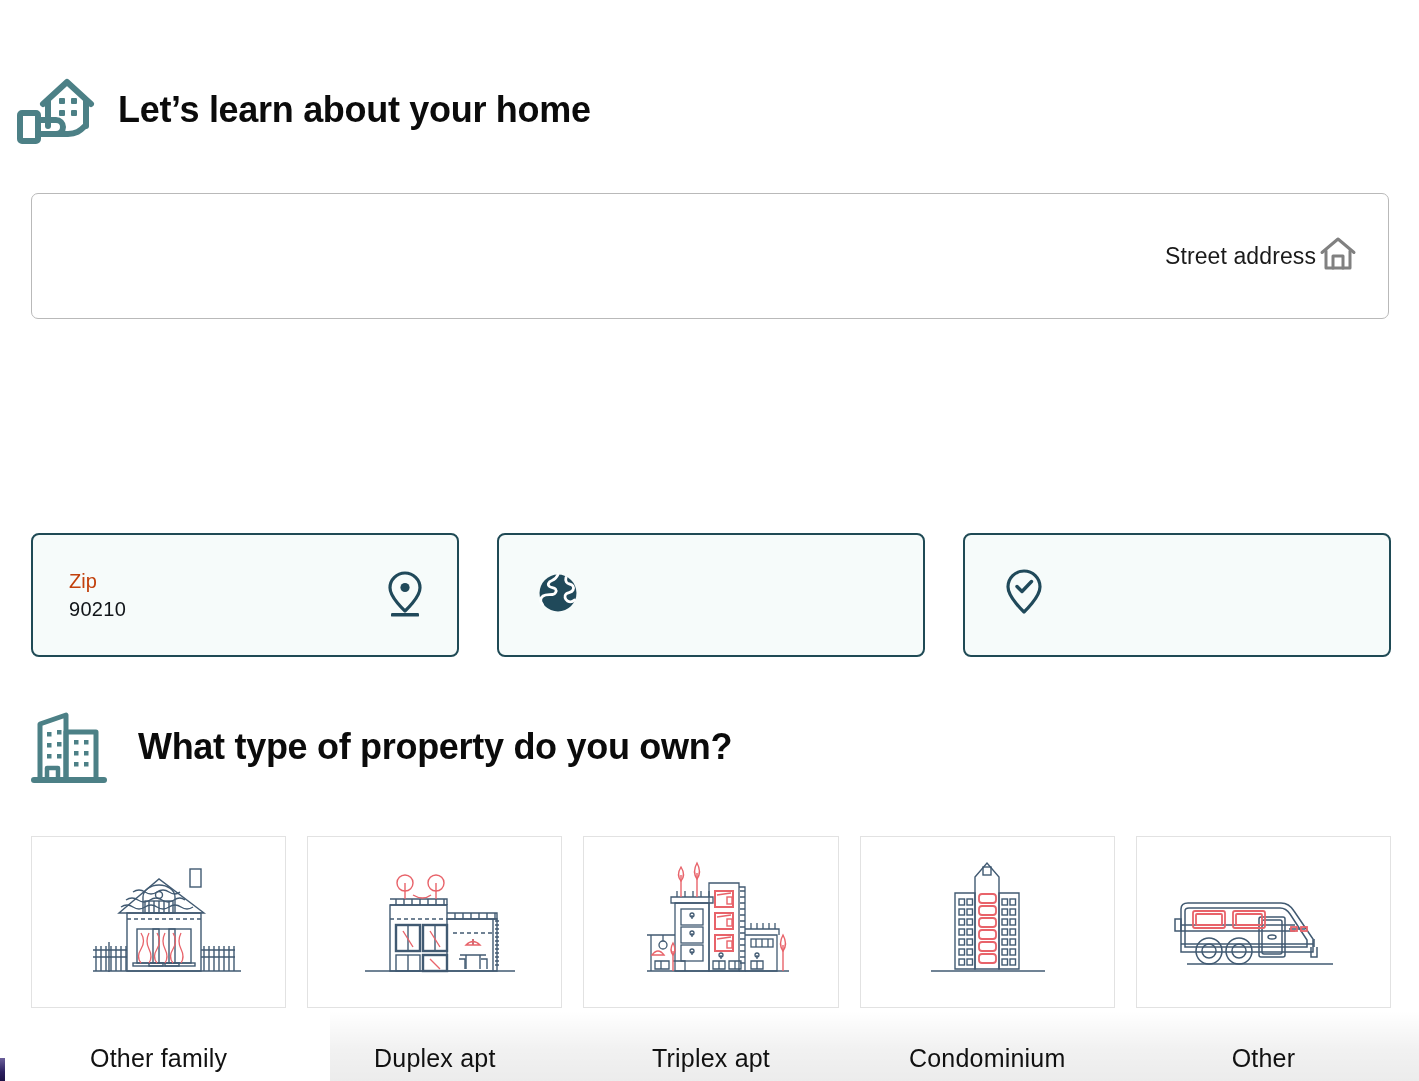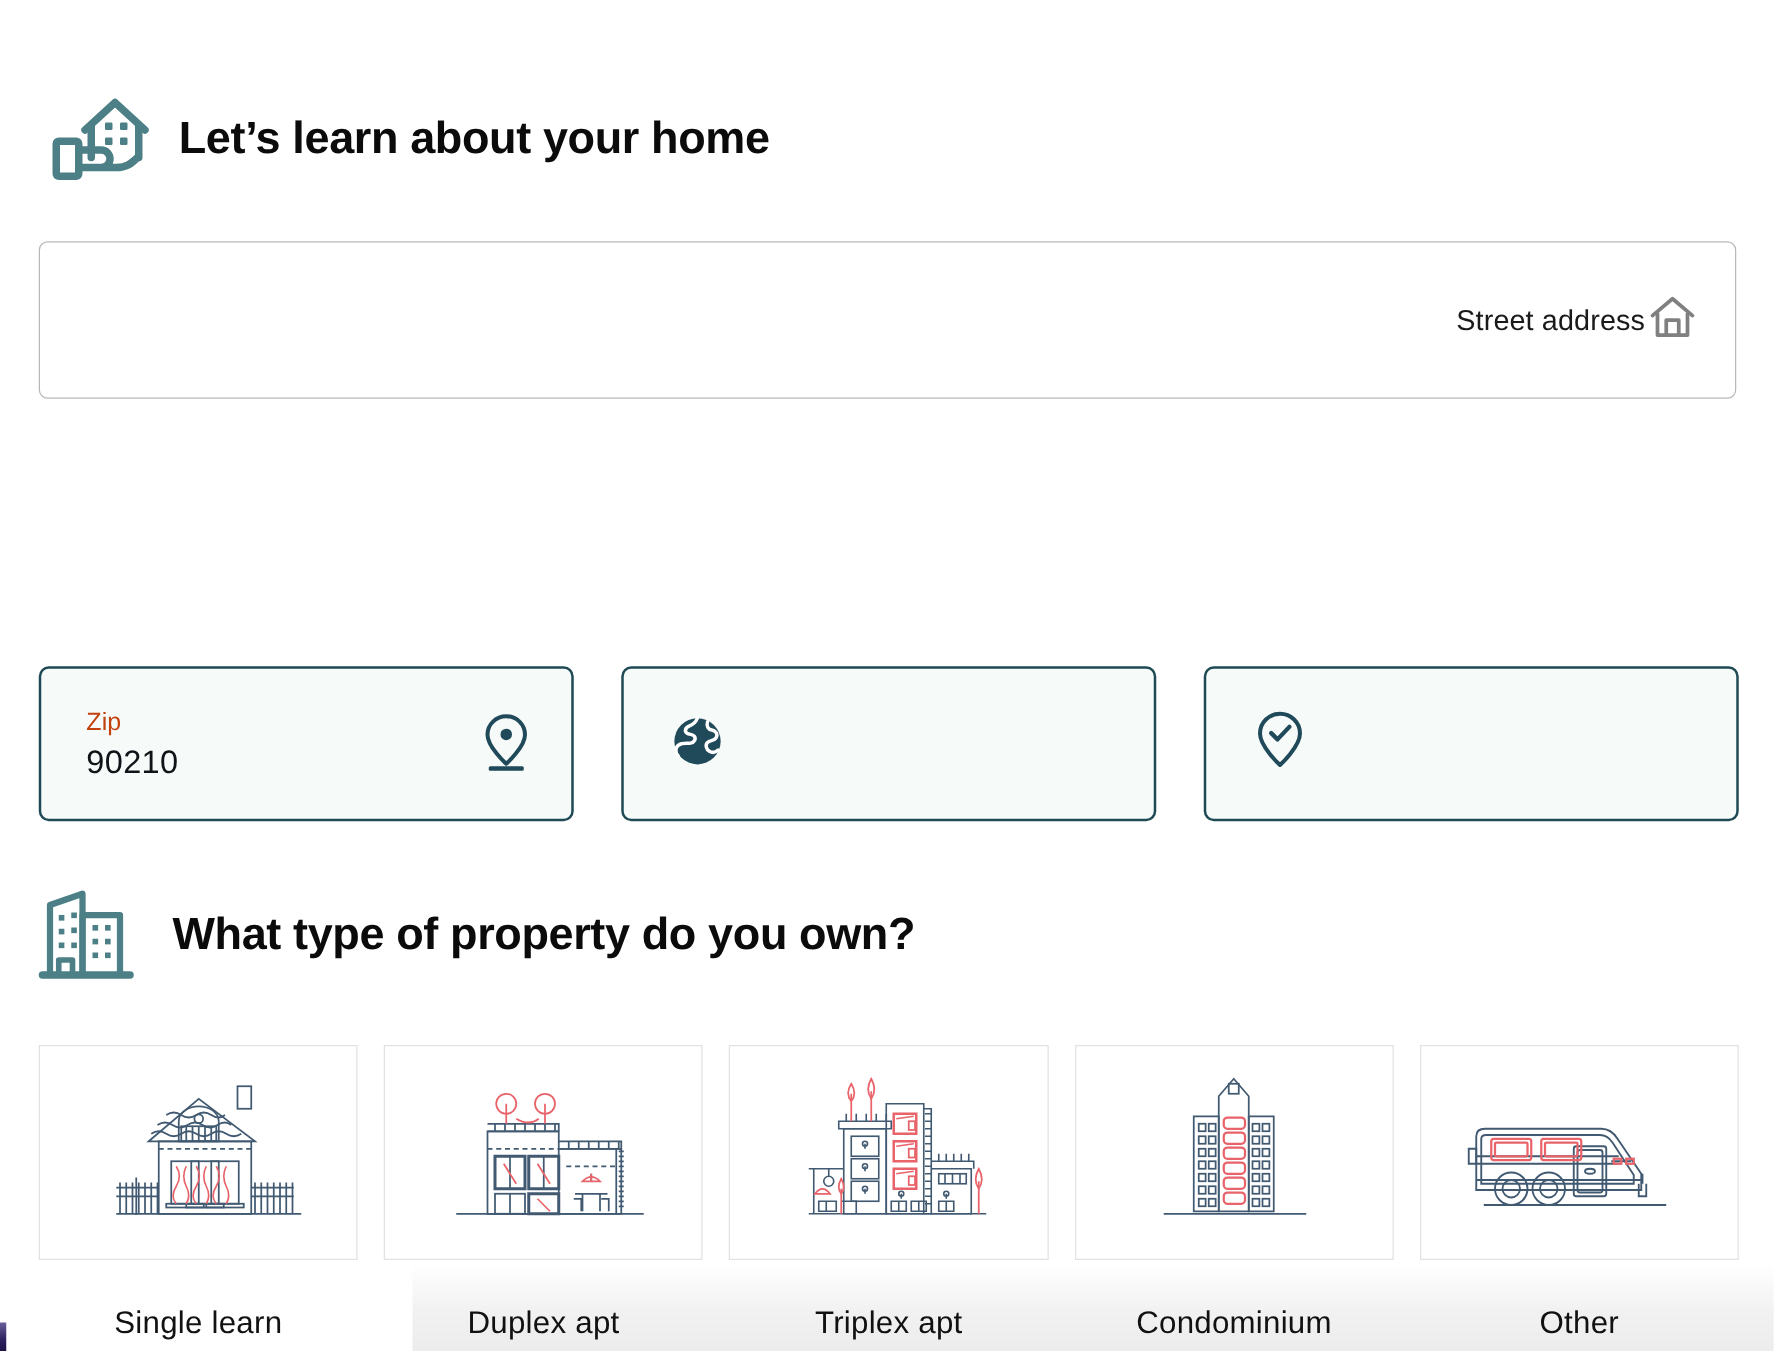--- a/index.html
+++ b/index.html
@@ -33,21 +33,21 @@
     font-size: 36px;
     font-weight: 700;
     color: #0b0b0b;
     letter-spacing: -0.3px;
     line-height: 1;
     white-space: nowrap;
   }
 
   #home-heading {
     position: absolute;
-    left: 39px;
+    left: 14px;
     top: 66px;
     height: 88px;
     text-align: center;
   }
   #property-heading {
     position: absolute;
     left: 30px;
     top: 702px;
     height: 90px;
   }
@@ -102,21 +102,21 @@
     padding: 0 30px 0 36px;
   }
   .loc-text { display: flex; flex-direction: column; gap: 8px; }
   .loc-label {
     font-size: 20px;
     color: #c2410c;
     letter-spacing: 0.1px;
     line-height: 1;
   }
   .loc-value {
-    font-size: 26px;
+    font-size: 20px;
     color: #101418;
     letter-spacing: 0.3px;
     line-height: 1;
     white-space: nowrap;
   }
   .loc-icon { flex: 0 0 auto; display: block; }
 
   
   .type-row {
     position: absolute;
@@ -298,21 +298,21 @@
             <path d="M145 99 v25 M150 99 v25 M155 99 v25 M160 99 v25 M165 99 v25 M170 99 v25 M175 99 v25"></path>
             <path d="M50 95 v30"></path>
           </g>
           <g stroke="#e8636a" stroke-width="1.3" fill="none">
             <path d="M82 86 q5 8 0 16 q-5 8 0 14 M90 86 q-4 8 0 16 q4 8 0 14"></path>
             <path d="M98 86 q5 8 0 16 q-5 8 0 14 M106 86 q-4 8 0 16 q4 8 0 14"></path>
             <path d="M114 86 q5 8 0 16 q-5 8 0 14 M122 86 q-4 8 0 16 q4 8 0 14"></path>
           </g>
         </svg>
       </div>
-      <span class="type-label">Single learn</span>
+      <span class="type-label">Other family</span>
     </div>
 
     <div class="type-card-wrap">
       <div class="type-card">
         <svg width="200" height="150" viewBox="0 0 200 150" fill="none">
           <g stroke="#415a72" stroke-width="1.4" fill="none">
             <path d="M55 58 H112 V124 H55 Z"></path>
             <path d="M55 58 h57 M55 52 h57 v6"></path>
             <path d="M61 52 v6 M69 52 v6 M77 52 v6 M85 52 v6 M93 52 v6 M101 52 v6 M109 52 v6"></path>
             <path d="M55 72 H112" stroke-dasharray="4 3"></path>

